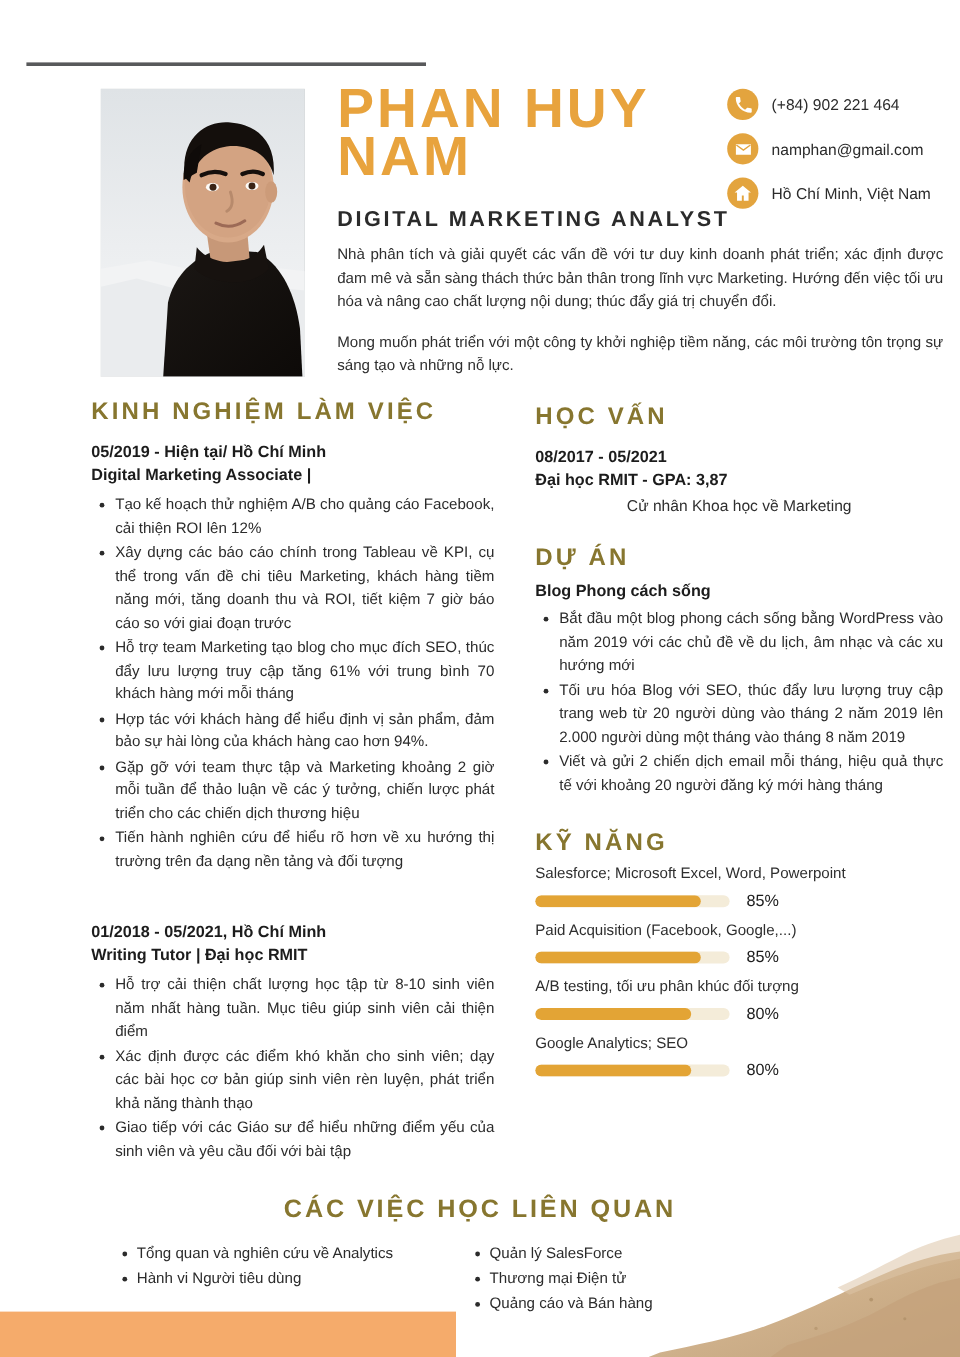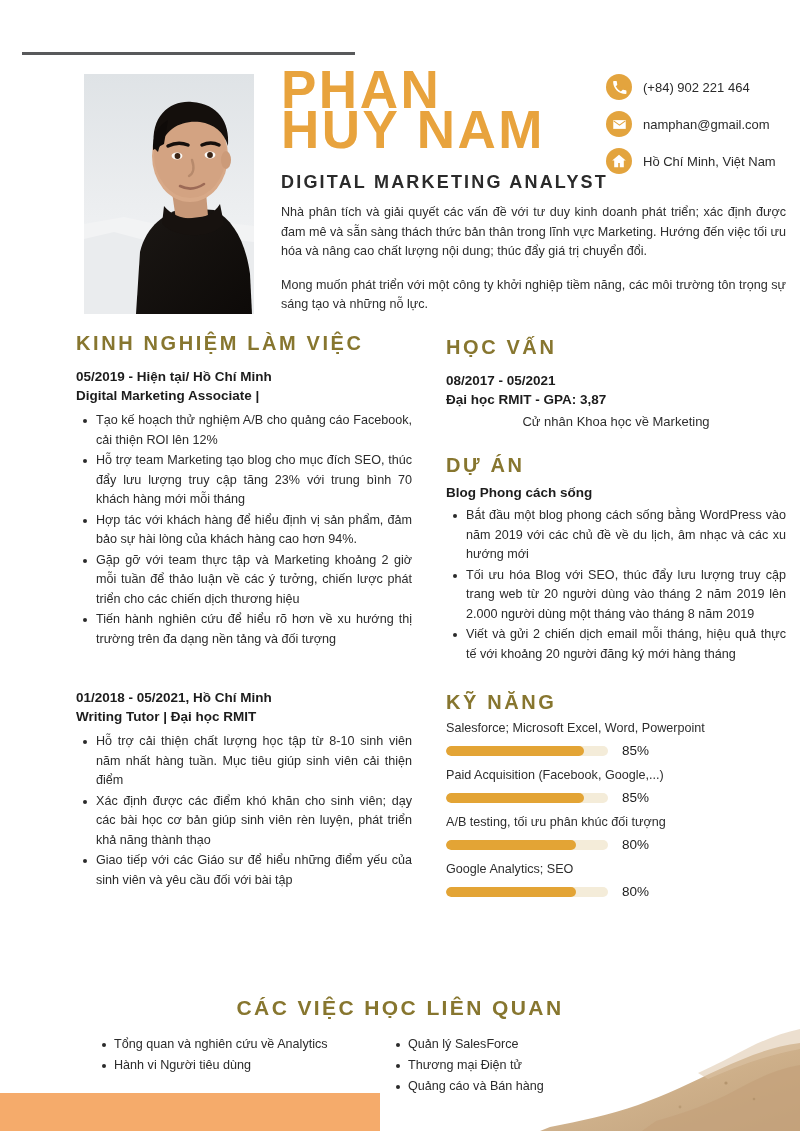--- a/index.html
+++ b/index.html
@@ -58,21 +58,21 @@
     overflow: hidden;
     background: #c9ccce;
   }
   .photo svg { display: block; }
 
   .name {
     position: absolute;
     left: 281px;
     top: 70px;
     width: 290px;
-    font-size: 53px;
+    font-size: 46px;
     line-height: 40px;
     font-weight: bold;
     letter-spacing: 2.5px;
     color: #e8a33d;
   }
   .jobtitle {
     position: absolute;
     left: 281px;
     top: 172px;
     font-size: 18px;
@@ -367,21 +367,22 @@
   <div class="col-left">
 
     <h2 class="section">KINH NGHIỆM LÀM VIỆC</h2>
 
     <div class="entry">
       <div class="entry-dates">05/2019 - Hiện tại/ Hồ Chí Minh</div>
       <div class="entry-role">Digital Marketing Associate |</div>
     </div>
     <ul class="bullets">
       <li>Tạo kế hoạch thử nghiệm A/B cho quảng cáo Facebook, cải thiện ROI lên 12%</li>
-      <li>Hỗ trợ team Marketing tạo blog cho mục đích SEO, thúc đẩy lưu lượng truy cập tăng 23% với trung bình 70 khách hàng mới mỗi tháng</li>
+      <li>Xây dựng các báo cáo chính trong Tableau về KPI, cụ thể trong vấn đề chi tiêu Marketing, khách hàng tiềm năng mới, tăng doanh thu và ROI, tiết kiệm 7 giờ báo cáo so với giai đoạn trước</li>
+      <li>Hỗ trợ team Marketing tạo blog cho mục đích SEO, thúc đẩy lưu lượng truy cập tăng 61% với trung bình 70 khách hàng mới mỗi tháng</li>
       <li>Hợp tác với khách hàng để hiểu định vị sản phẩm, đảm bảo sự hài lòng của khách hàng cao hơn 94%.</li>
       <li>Gặp gỡ với team thực tập và Marketing khoảng 2 giờ mỗi tuần để thảo luận về các ý tưởng, chiến lược phát triển cho các chiến dịch thương hiệu</li>
       <li>Tiến hành nghiên cứu để hiểu rõ hơn về xu hướng thị trường trên đa dạng nền tảng và đối tượng</li>
     </ul>
 
     <div class="gap-lg"></div>
 
     <div class="entry">
       <div class="entry-dates">01/2018 - 05/2021, Hồ Chí Minh</div>
       <div class="entry-role">Writing Tutor | Đại học RMIT</div>

